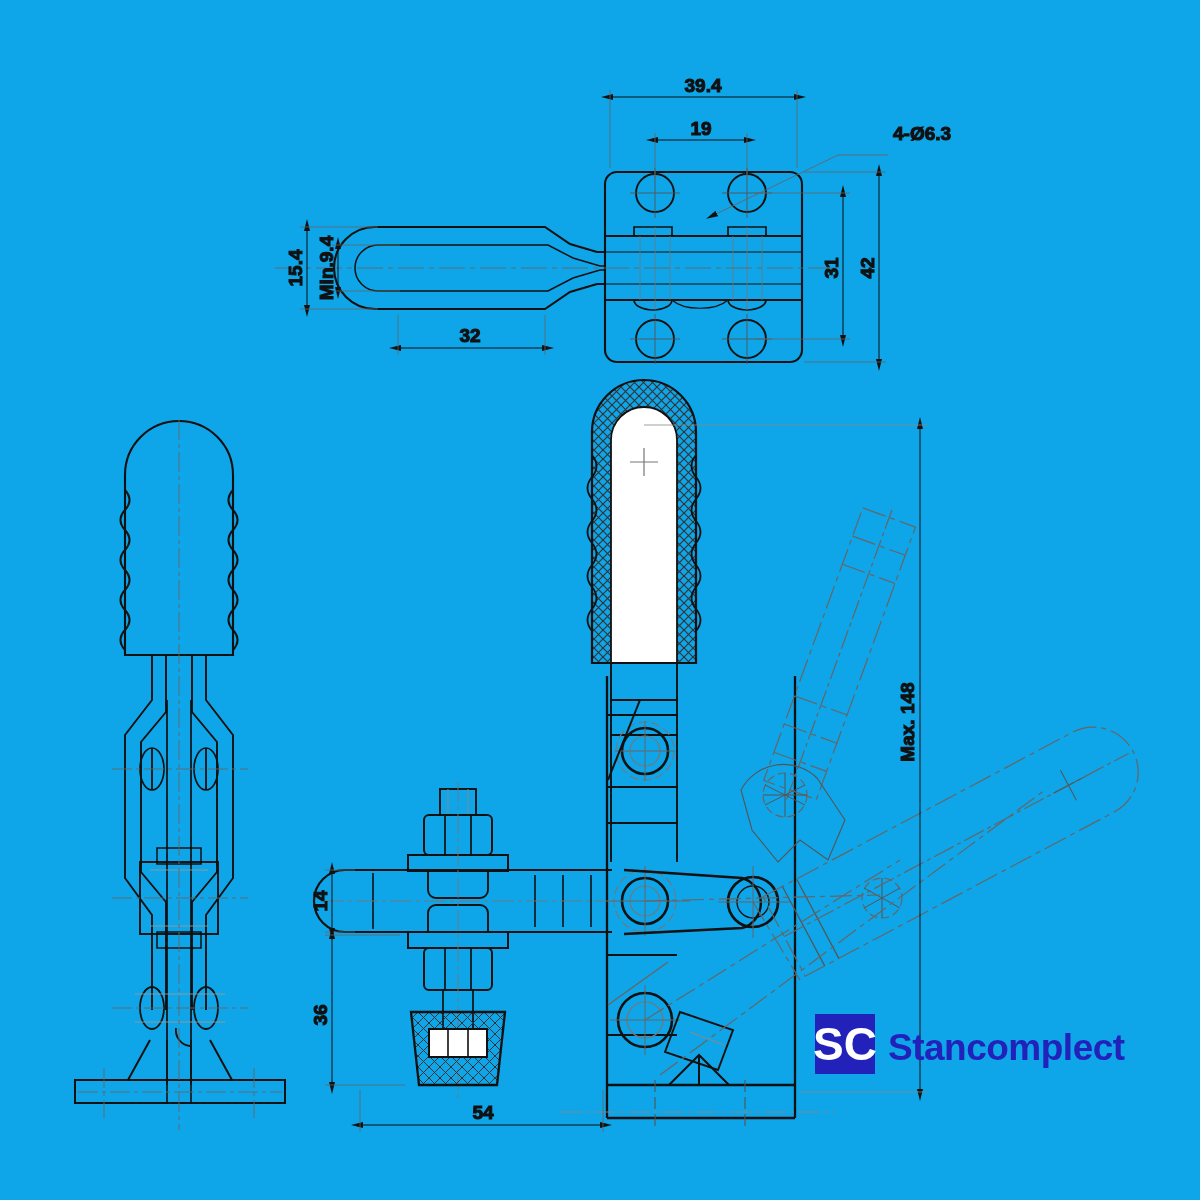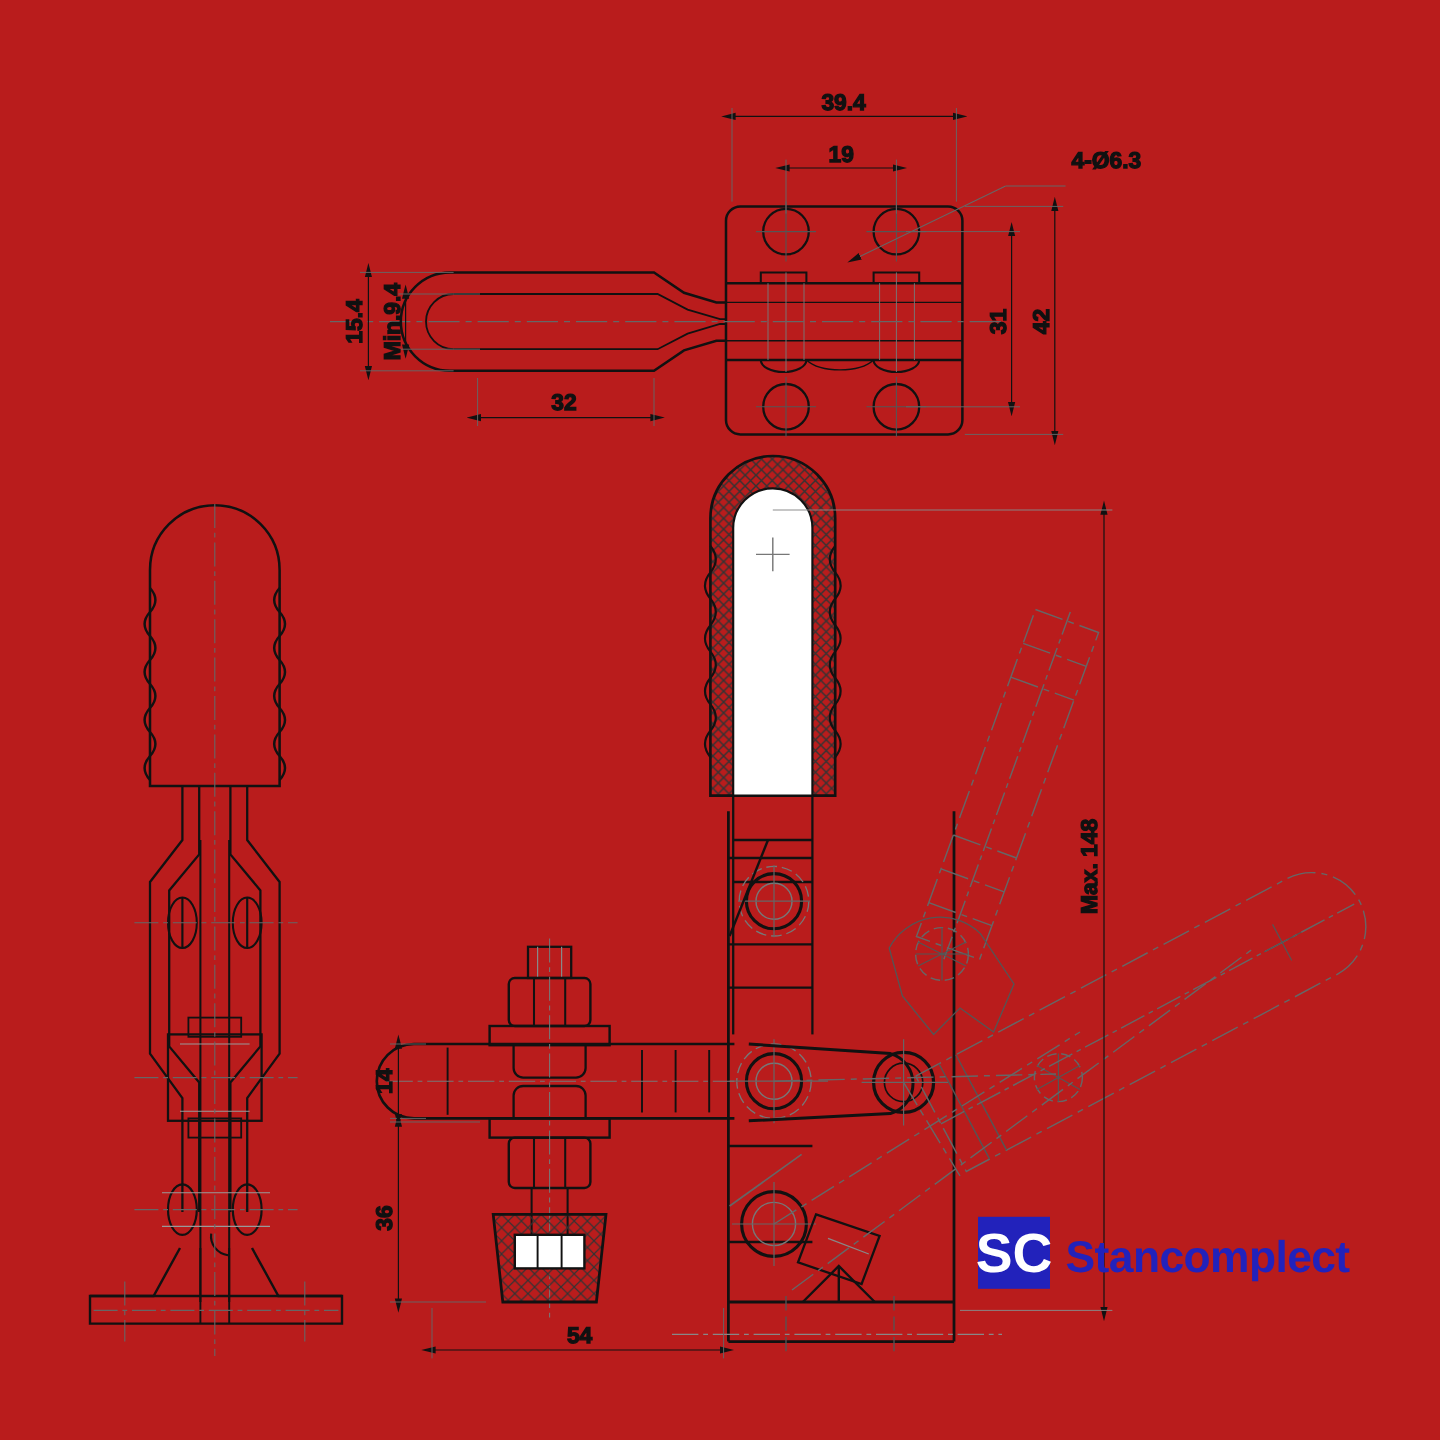--- a/index.html
+++ b/index.html
@@ -1,18 +1,18 @@
 <!DOCTYPE html>
 <html><head>
 <meta charset="utf-8">
 <style>
   html,body{margin:0;padding:0;background:#ffffff;}
   body{width:1200px;height:1200px;overflow:hidden;
        font-family:"Liberation Sans", sans-serif;}
-  #sheet{position:relative;width:1200px;height:1200px;background:#b91c1c;}
+  #sheet{position:relative;width:1200px;height:1200px;background:#0ea5e9;}
   svg{display:block;}
   .dimtxt{font-family:"Liberation Sans", sans-serif;font-weight:bold;
           font-size:19px;fill:#111111;}
   .brandtxt{font-family:"Liberation Sans", sans-serif;font-weight:bold;
             font-size:37px;fill:#2222bb;letter-spacing:-0.5px;}
   .logoletter{font-family:"Liberation Sans", sans-serif;font-weight:bold;
               font-size:46px;}
 </style>
 </head>
 <body>

